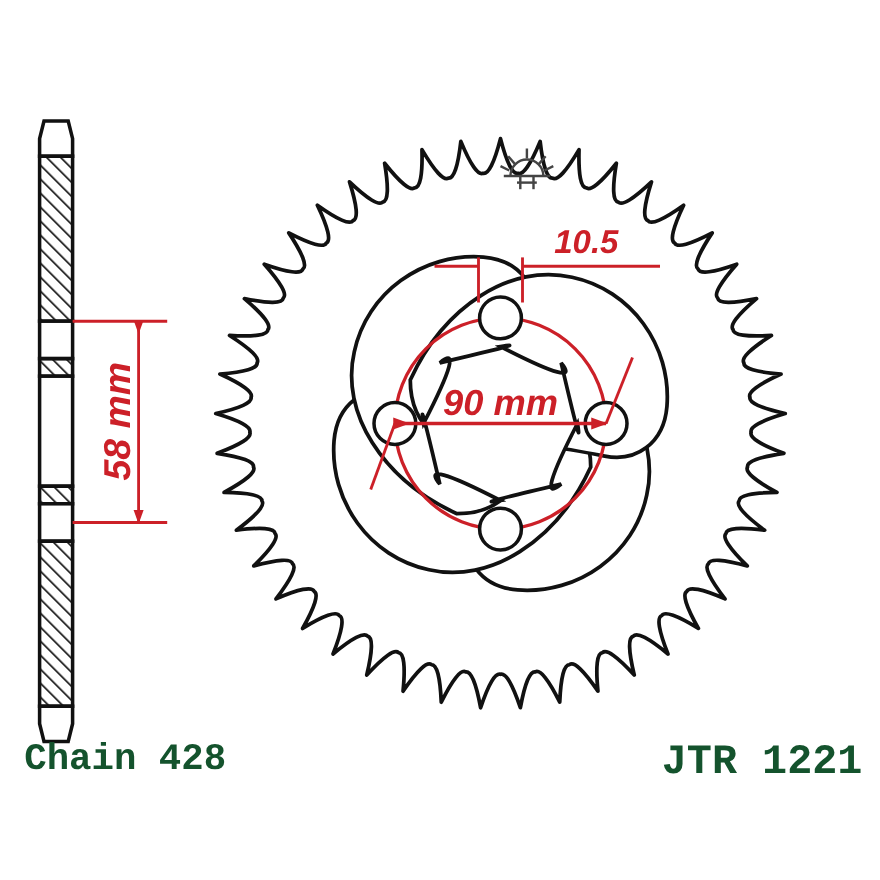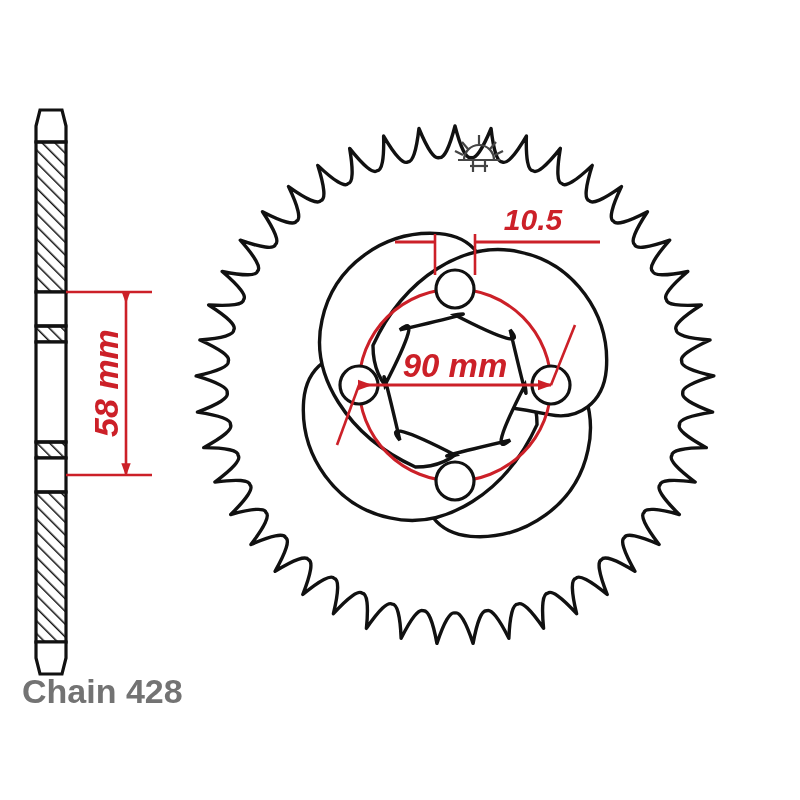--- a/index.html
+++ b/index.html
@@ -17,23 +17,23 @@
   }
   #drawing {
     position: absolute;
     left: 0;
     top: 0;
     width: 800px;
     height: 800px;
   }
   .lbl {
     position: absolute;
-    font-family: Liberation Sans, sans-serif;
+    font-family: Liberation Mono, monospace;
     font-weight: bold;
-    color: #737373;
+    color: #14532d;
     white-space: nowrap;
     letter-spacing: 0px;
   }
   #chain-label {
     left: 22px;
     top: 672px;
     font-size: 34px;
   }
   #part-label {
     right: 16px;
@@ -142,14 +142,15 @@
         <line x1="-6" y1="0" x2="-6" y2="12"></line>
         <line x1="6" y1="0" x2="6" y2="12"></line>
         <line x1="-9" y1="6" x2="9" y2="6"></line>
       </g>
 
     </g>
   </svg>
 
   <div class="lbl" id="chain-label">Chain 428</div>
 
+  <div class="lbl" id="part-label">JTR 1221</div>
 
 </div>
 
 </body></html>

